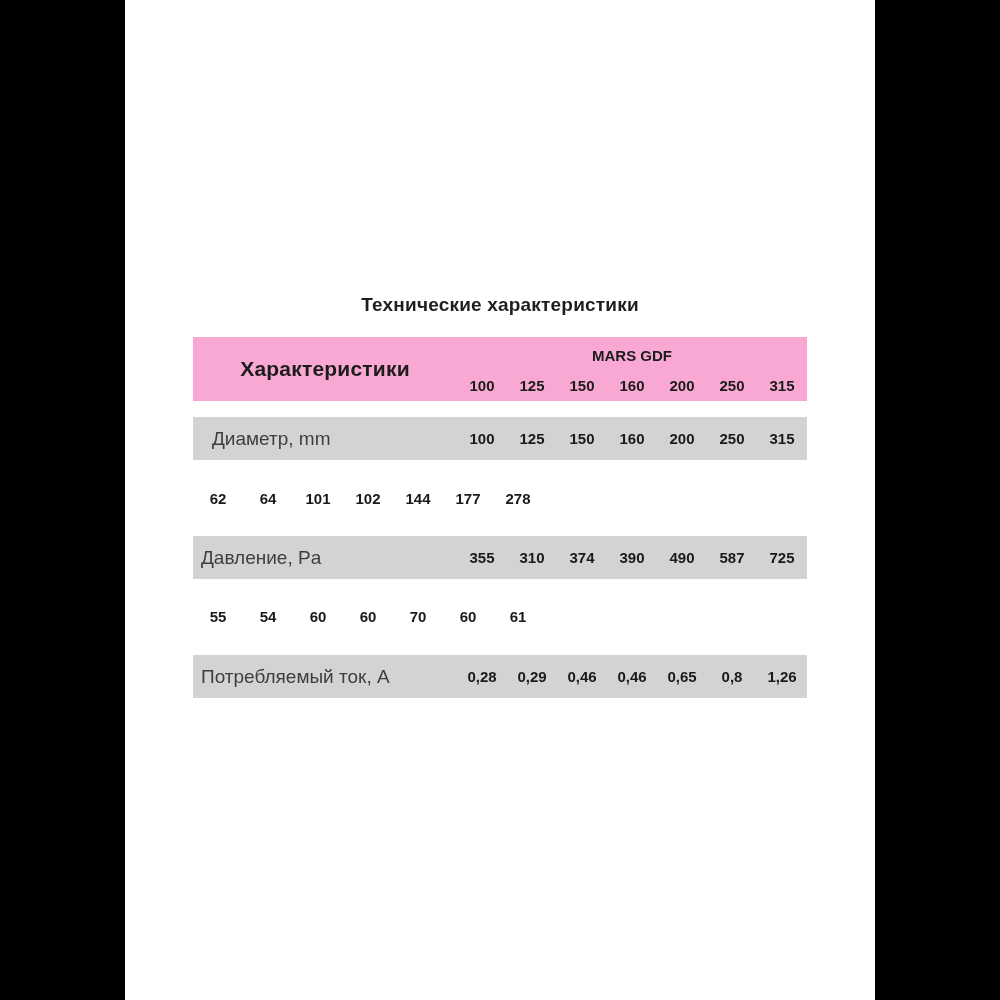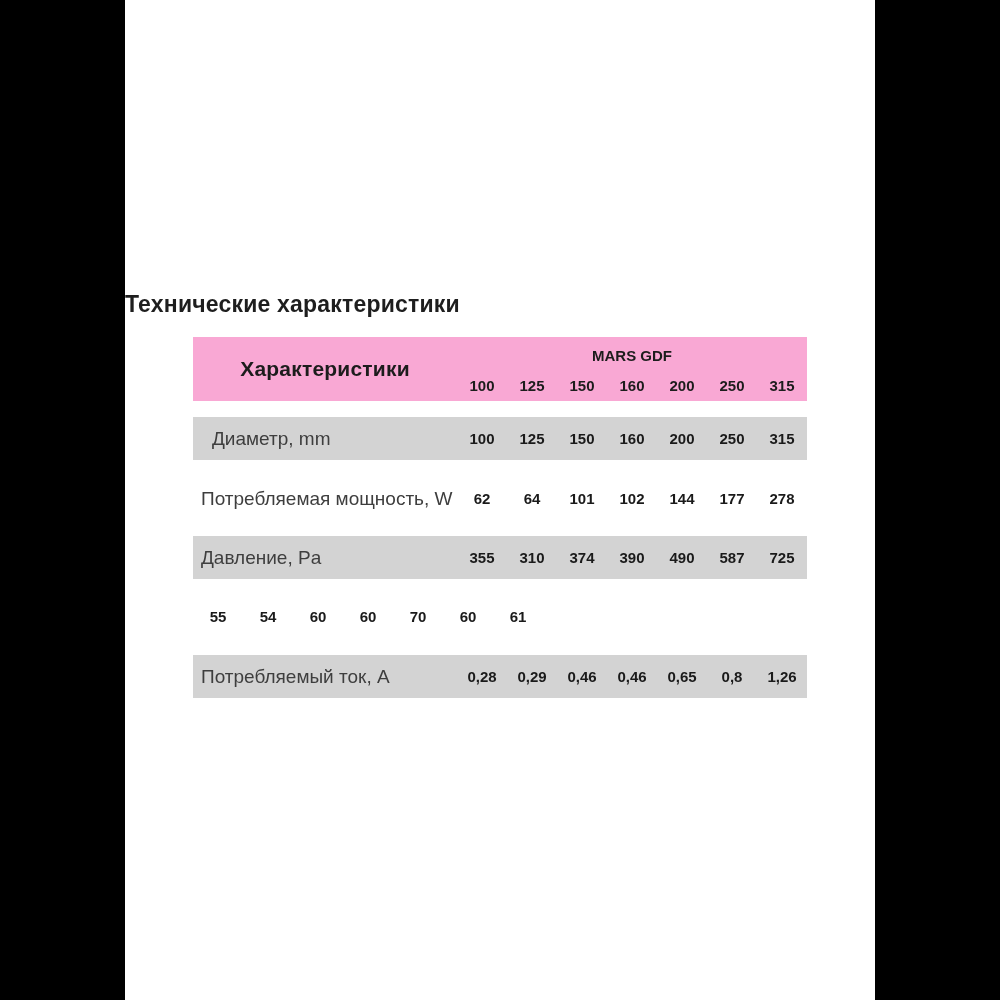--- a/index.html
+++ b/index.html
@@ -12,22 +12,22 @@
   }
   .pillar {
     position: absolute; top: 0; height: 1000px; width: 125px;
     background: #000000;
   }
   .pillar.left  { left: 0; }
   .pillar.right { right: 0; }
 
   .title {
     position: absolute; top: 291px; left: 125px; width: 750px;
-    margin: 0; text-align: left;
-    font-size: 23px; line-height: 27px; font-weight: bold;
+    margin: 0; text-align: center;
+    font-size: 19px; line-height: 27px; font-weight: bold;
     color: #1e1e1e; letter-spacing: 0.2px;
   }
 
   .spec-table {
     position: absolute; left: 193px; top: 337px; width: 614px;
   }
   .thead {
     display: flex; height: 64px; background: #f9a8d4;
   }
   .th-label {
@@ -90,21 +90,20 @@
       <div class="tval">100</div>
       <div class="tval">125</div>
       <div class="tval">150</div>
       <div class="tval">160</div>
       <div class="tval">200</div>
       <div class="tval">250</div>
       <div class="tval">315</div>
     </div>
 
     <div class="trow">
-      <div class="tlabel">Потребляемая мощность, W</div>
       <div class="tval">62</div>
       <div class="tval">64</div>
       <div class="tval">101</div>
       <div class="tval">102</div>
       <div class="tval">144</div>
       <div class="tval">177</div>
       <div class="tval">278</div>
     </div>
 
 

